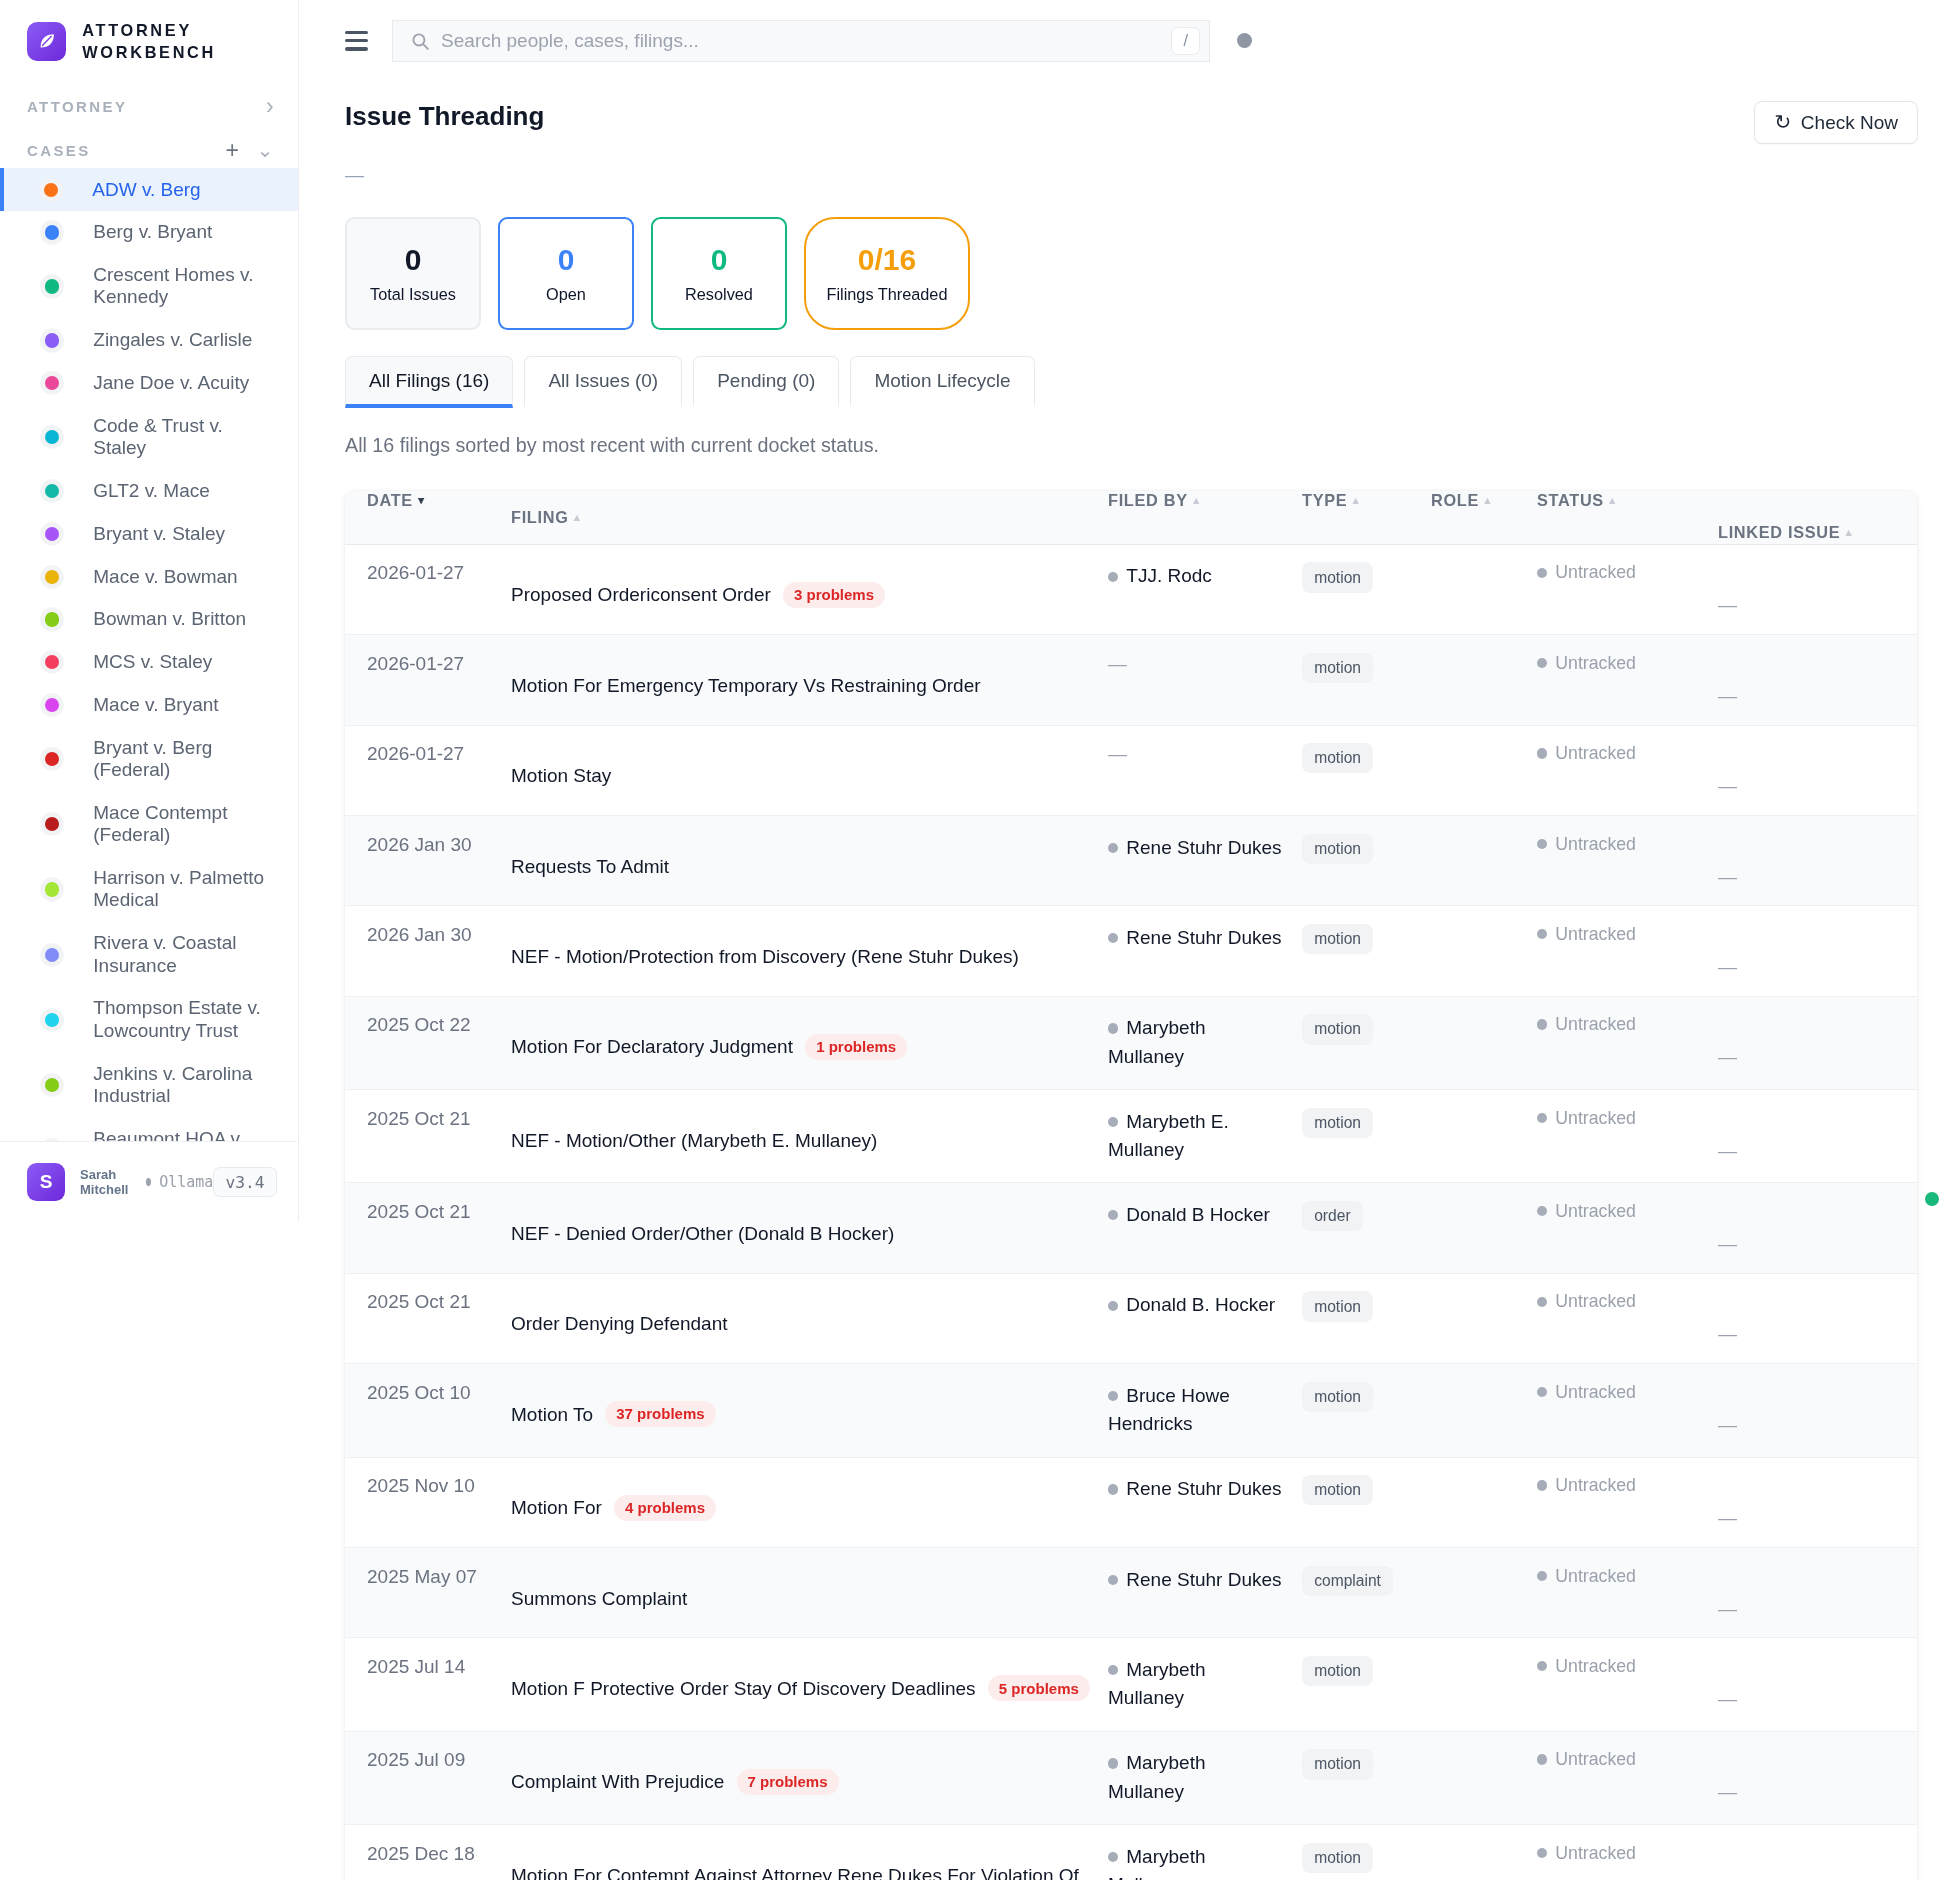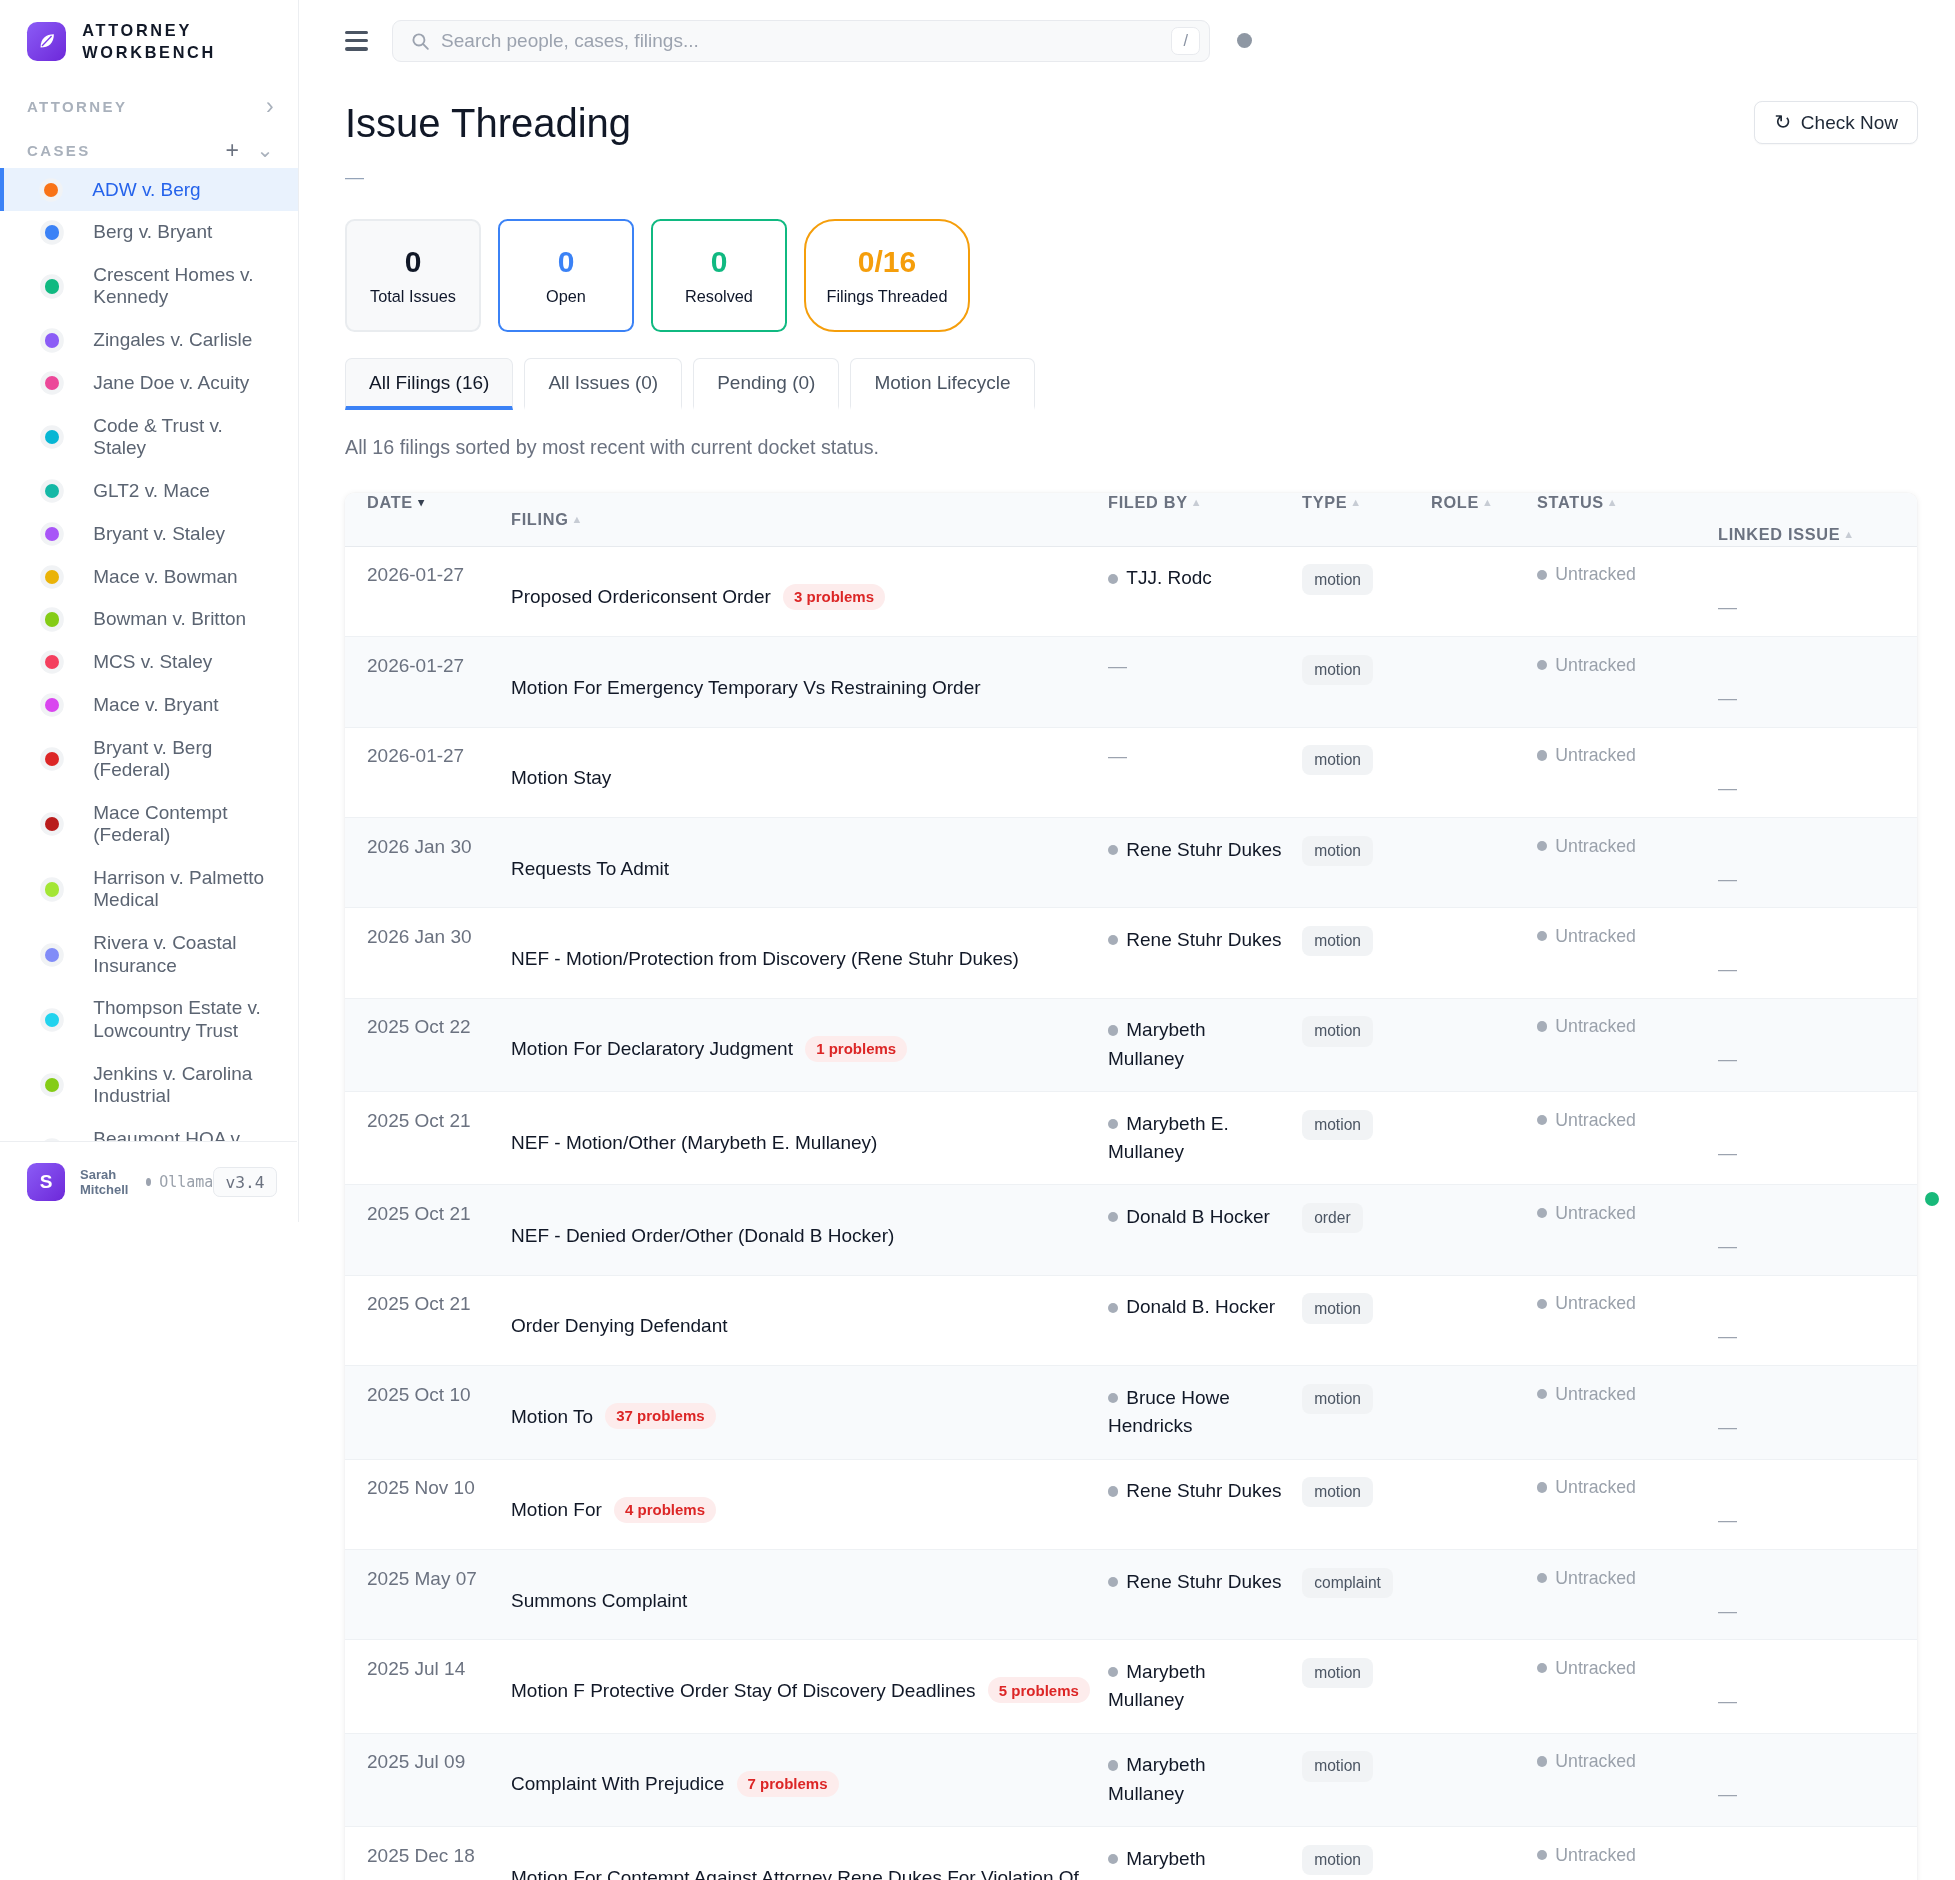--- a/index.html
+++ b/index.html
@@ -69,38 +69,38 @@
   }
 
   
   .main { position:absolute; left:299px; top:0; width:1657px; padding:0 38px 0 46px; }
 
   .top-bar { display:flex; align-items:center; padding-top:13.6px; height:68px; }
   .hamburger { width:23px; display:flex; flex-direction:column; gap:4.8px; margin-right:24.4px; cursor:pointer; }
   .hamburger span { display:block; height:3.4px; border-radius:2px; background:#4b5563; }
   .search-box {
     position:relative; width:818px; height:42px;
-    background:#f8f9fa; border:1.4px solid #e8eaee; border-radius:9px;
+    background:#f8f9fa; border:1.4px solid #e8eaee; border-radius:0;
     display:flex; align-items:center; padding:0 9.5px 0 16.3px;
   }
   .search-box svg { flex-shrink:0; }
   .search-input {
     flex:1; border:none; outline:none; background:transparent;
     font-family:"Liberation Sans",sans-serif; font-size:19px; color:#374151; margin-left:11px;
   }
   .search-input::placeholder { color:#9ca3af; }
   .slash-badge {
     width:28.5px; height:28.5px; background:#fff; border:1.4px solid #e8eaee; border-radius:6.8px;
     display:flex; align-items:center; justify-content:center;
     font-size:16.3px; color:#8a93a3; flex-shrink:0;
   }
   .header-avatar-dot { width:15px; height:15px; border-radius:50%; background:#8e97a3; margin-left:27px; }
 
   .title-row { display:flex; align-items:flex-start; justify-content:space-between; margin-top:33px; }
-  .page-title { font-size:40px; font-weight:normal; color:#111827; }
+  .page-title { font-size:26px; font-weight:bold; color:#111827; }
   .check-now {
     display:flex; align-items:center; gap:9.5px;
     background:#fff; border:1.4px solid #e2e5ea; border-radius:8.1px;
     padding:9.5px 19px; font-size:19px; color:#1f2937; cursor:pointer;
     box-shadow:0 0.7px 1.4px rgba(0,0,0,.03);
   }
   .check-now .icon { font-size:20.4px; line-height:19px; }
   .page-subtitle { margin-top:20.4px; font-size:19px; color:#94a3b8; }
 
   .stats-row { display:flex; gap:17px; margin-top:31px; }

